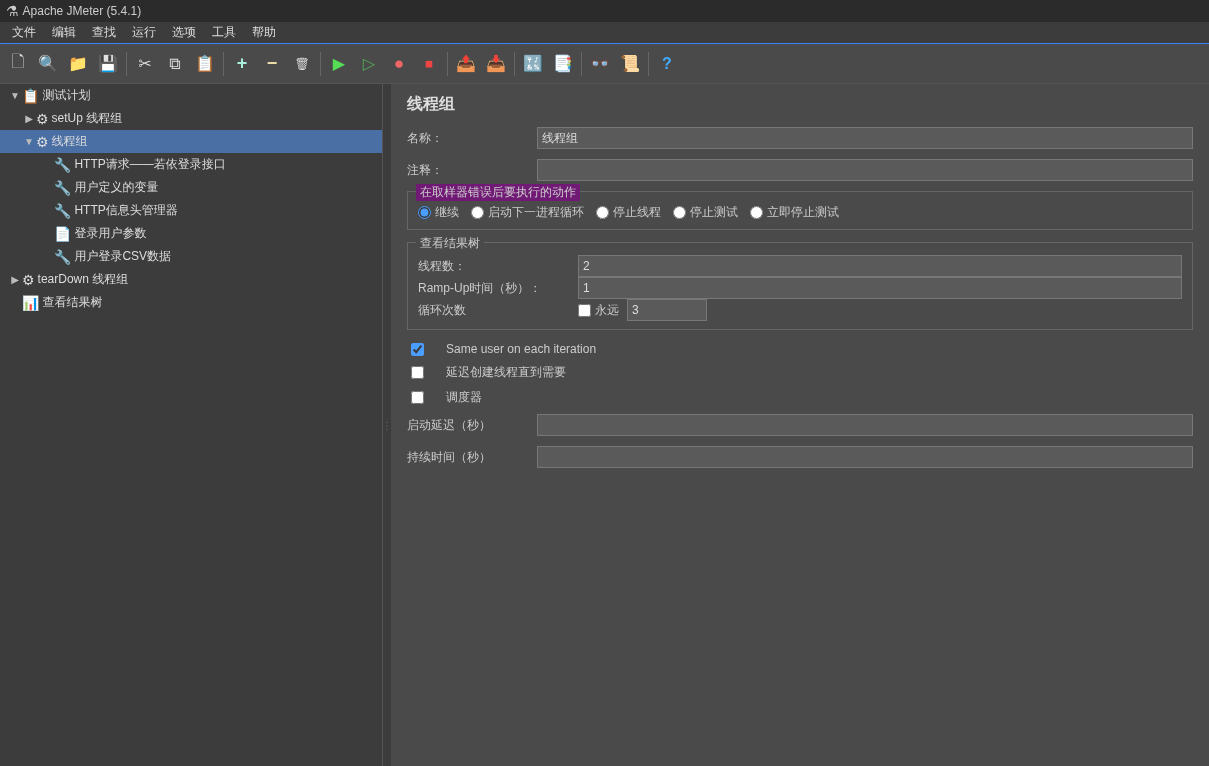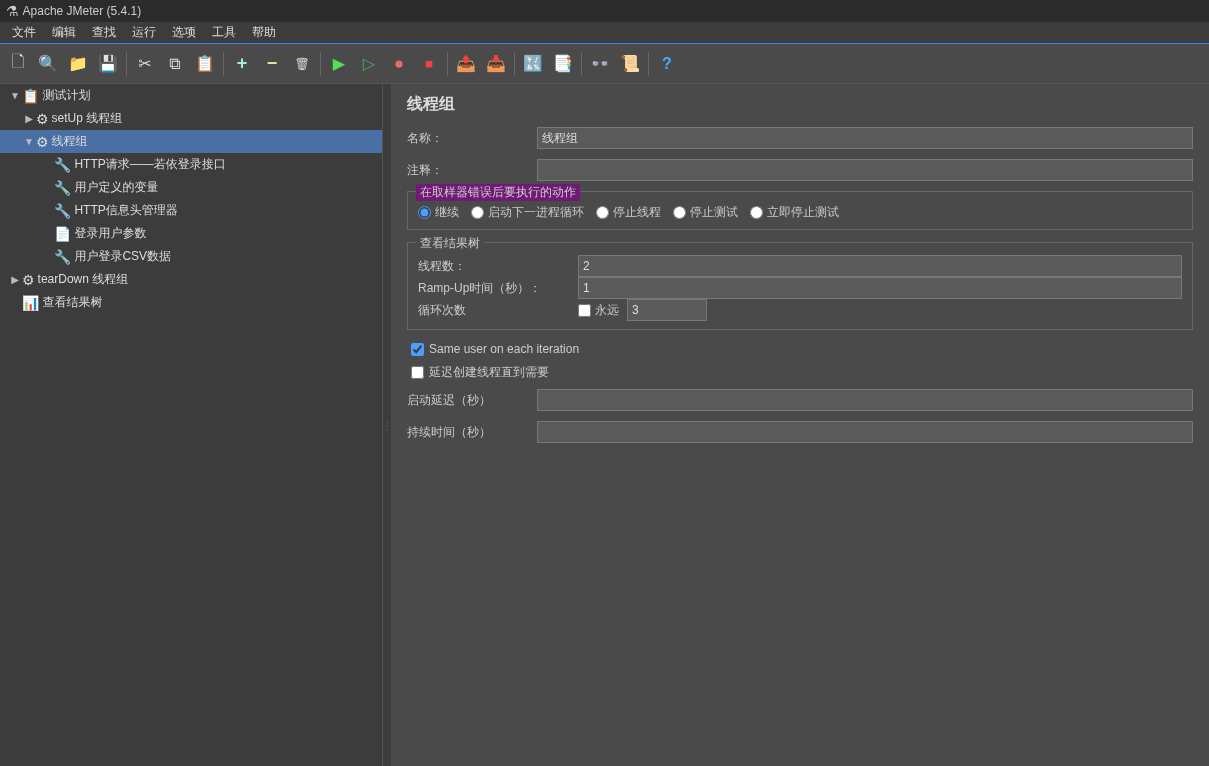--- a/index.html
+++ b/index.html
@@ -204,21 +204,21 @@
       padding: 2px 4px;
       font-size: 12px;
       height: 22px;
       outline: none;
     }
 
     
     .checkbox-row {
       display: flex;
       align-items: center;
-      gap: 5px;
+      gap: 22px;
       margin-bottom: 8px;
       color: #ccc;
       cursor: pointer;
     }
     .checkbox-row input[type="checkbox"] { cursor: pointer; accent-color: #4a9eff; }
     .forever-group { display: flex; align-items: center; gap: 4px; color: #ccc; }
 
     
     .side-handle {
       width: 8px;
@@ -426,20 +426,24 @@
     <label class="checkbox-row" style="margin-left:4px;">
       <input type="checkbox" checked="" style="">
       <span>Same user on each iteration</span>
     </label>
 
     <label class="checkbox-row" style="margin-left:4px;">
       <input type="checkbox" style="">
       <span>延迟创建线程直到需要</span>
     </label>
 
+    <label class="checkbox-row" style="margin-left:4px;">
+      <input type="checkbox" style="">
+      <span>调度器</span>
+    </label>
 
     <div class="form-row">
       <span class="form-label">启动延迟（秒）</span>
       <input class="form-input" type="text" value="" style="background: rgb(90, 90, 90);">
     </div>
 
     <div class="form-row" style="margin-top:4px;">
       <span class="form-label">持续时间（秒）</span>
       <input class="form-input" type="text" value="" style="background: rgb(90, 90, 90);">
     </div>

